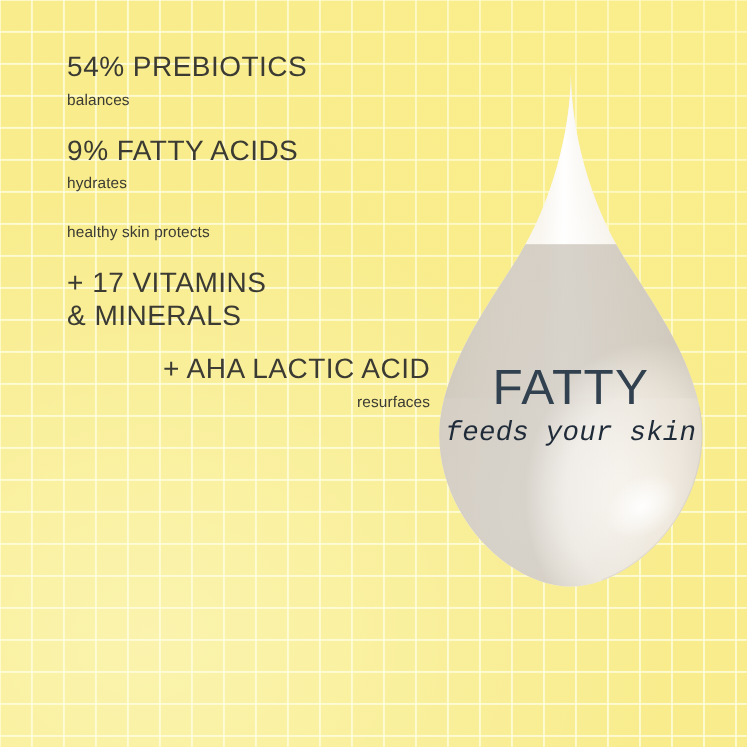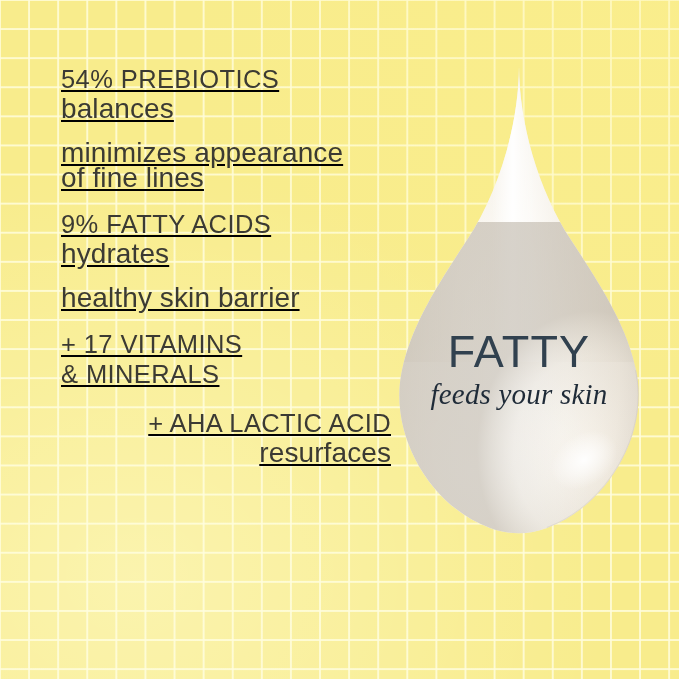--- a/index.html
+++ b/index.html
@@ -44,39 +44,38 @@
     background:
       radial-gradient(130% 110% at 20% 85%, rgba(255,255,225,0.40) 0%, rgba(255,255,225,0) 55%),
       radial-gradient(120% 100% at 95% 5%,  rgba(253,240,140,0.35) 0%, rgba(253,240,140,0) 60%);
     pointer-events:none;
   }
 
   
   #ingredient-list {
     position:absolute;
     left:61px;
-    top:64px;
+    top:46px;
     width:330px;
-    text-decoration:underline;
   }
 
   .ingredient-item { margin-bottom:19px; }
   .ingredient-item:last-child { margin-bottom:0;text-align:right; }
 
   .ingredient-headline {
     font-size:25.5px;
     line-height:30px;
     letter-spacing:0.4px;
     color:#3b3a33;
     font-weight:400;
     white-space:pre-line;
   }
 
   .ingredient-benefit {
-    font-size:28px;
+    font-size:14px;
     line-height:25px;
     letter-spacing:0.1px;
     color:#3b3a33;
     font-weight:400;
     white-space:pre-line;
     margin-top:2px;
   }
 
   
   #milk-droplet {
@@ -103,23 +102,23 @@
     font-family:"Liberation Sans", sans-serif;
     font-size:45px;
     line-height:44px;
     letter-spacing:1.2px;
     color:#31414f;
     font-weight:400;
   }
   #brand-milk { letter-spacing:1.6px; }
 
   #brand-tagline {
-    font-family:Liberation Serif, serif;
+    font-family:Liberation Mono, monospace;
     font-style:italic;
-    font-size:29px;
+    font-size:25px;
     line-height:32px;
     letter-spacing:0.2px;
     color:#1f2b38;
     margin-top:4px;
   }
 </style>
 </head>
 <body>
 
 <div id="poster">
@@ -128,31 +127,29 @@
   <div id="grid-sheen"></div>
 
   <div id="ingredient-list">
 
     <div class="ingredient-item">
       <div class="ingredient-headline">54% PREBIOTICS</div>
       <div class="ingredient-benefit">balances</div>
     </div>
 
     <div class="ingredient-item">
-      <div class="ingredient-benefit">minimizes appearance
-of fine lines</div>
     </div>
 
     <div class="ingredient-item">
       <div class="ingredient-headline">9% FATTY ACIDS</div>
       <div class="ingredient-benefit">hydrates</div>
     </div>
 
     <div class="ingredient-item">
-      <div class="ingredient-benefit">healthy skin barrier</div>
+      <div class="ingredient-benefit">healthy skin protects</div>
     </div>
 
     <div class="ingredient-item">
       <div class="ingredient-headline">+ 17 VITAMINS
 &amp; MINERALS</div>
     </div>
 
     <div class="ingredient-item">
       <div class="ingredient-headline">+ AHA LACTIC ACID</div>
       <div class="ingredient-benefit">resurfaces</div>

